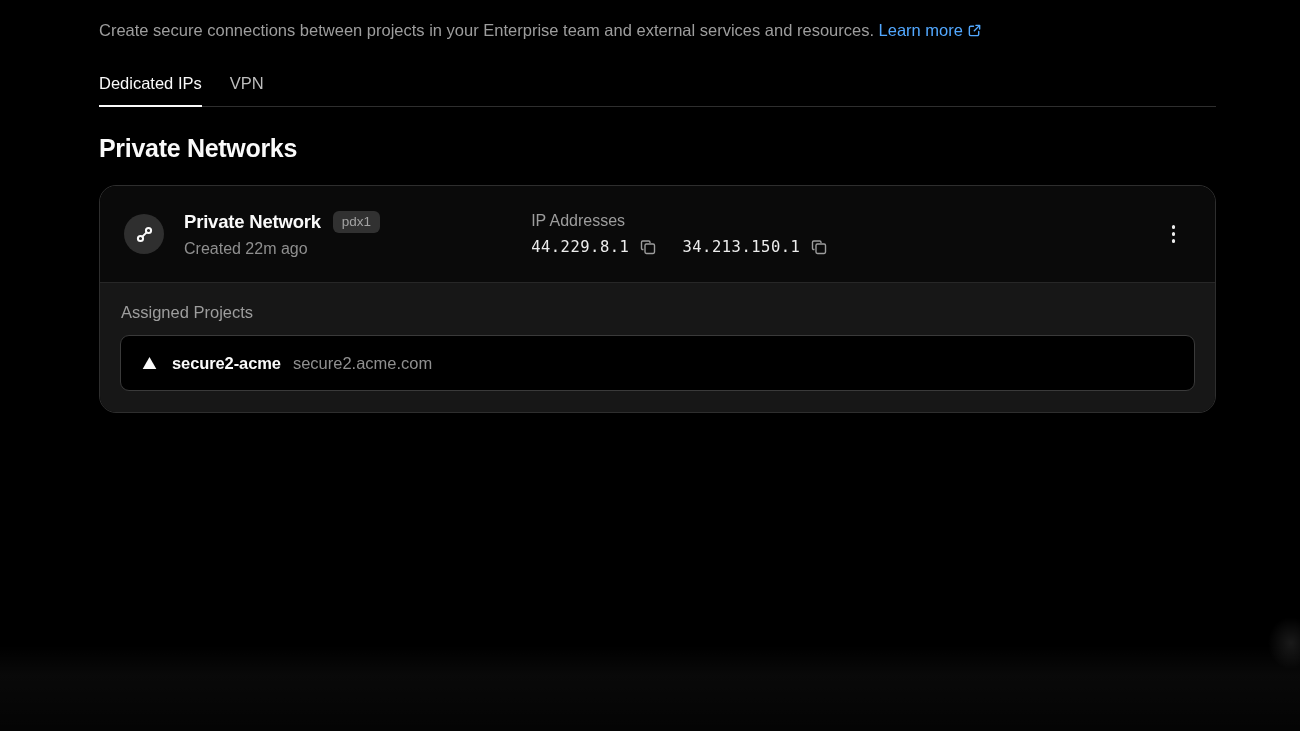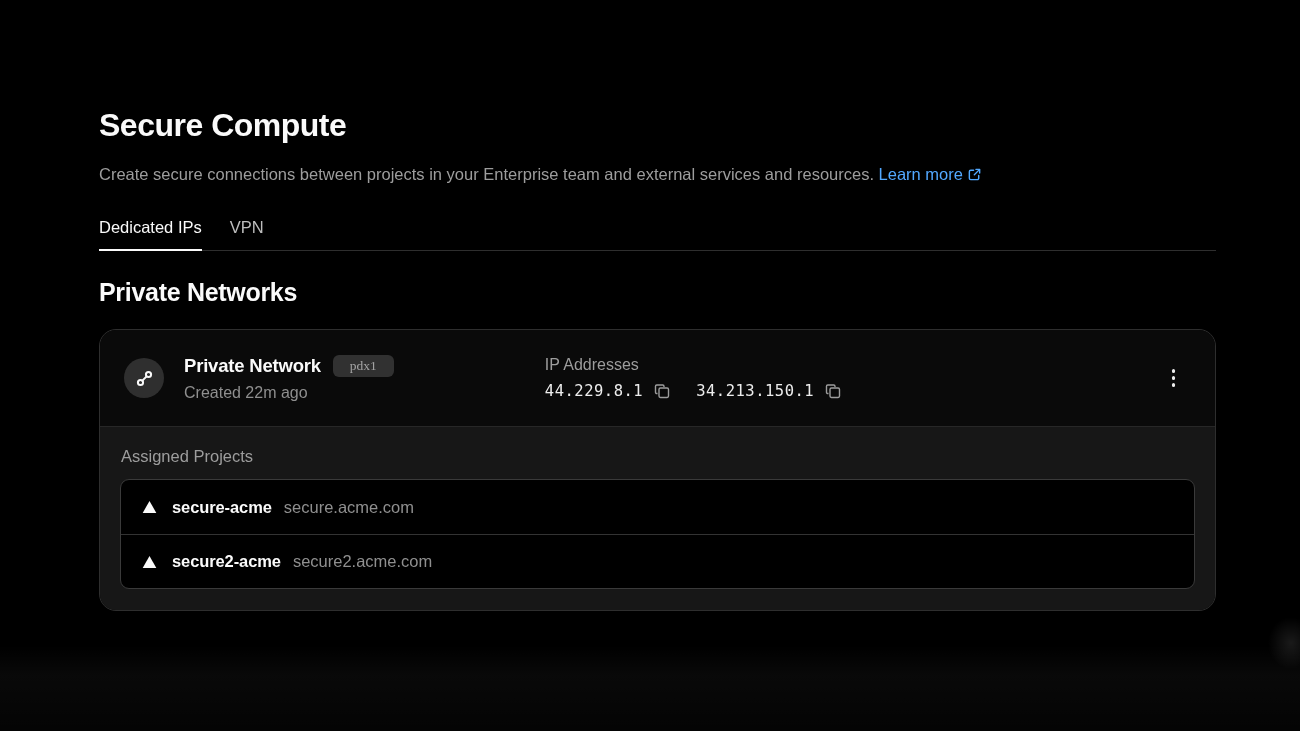--- a/index.html
+++ b/index.html
@@ -105,26 +105,26 @@
   }
   .net-meta { margin-left: 20px; min-width: 0; }
   .net-title-row { display: flex; align-items: center; gap: 12px; }
   .net-title {
     font-size: 18.5px;
     font-weight: 700;
     letter-spacing: -0.2px;
     color: #fafafa;
   }
   .region-badge {
-    font-family: Liberation Serif, serif;
+    font-family: Liberation Sans, sans-serif;
     font-size: 13.5px;
     color: #a3a3a3;
     background: #313131;
     border-radius: 6px;
-    padding: 2px 17px 3px;
+    padding: 2px 9px 3px;
     line-height: 17px;
   }
   .net-created {
     margin-top: 7px;
     font-size: 16px;
     color: #8f8f8f;
   }
   .ip-block { margin-left: 151px; }
   .ip-label { font-size: 16px; color: #9d9d9d; }
   .ip-row {
@@ -219,21 +219,20 @@
     background: radial-gradient(closest-side, rgba(255,255,255,0.10), rgba(255,255,255,0));
     pointer-events: none;
   }
 </style>
 </head>
 <body>
 
 <div class="screen">
   <div class="content">
 
-    <h1 class="page-title">Secure Compute</h1>
 
     <p class="page-desc"><span>Create secure connections between projects in your Enterprise team and external services and resources.</span>
       <a class="learn-more"><span>Learn more</span><svg width="15" height="15" viewBox="0 0 16 16" fill="none">
             <path d="M7 3.5H4A1.5 1.5 0 0 0 2.5 5v7A1.5 1.5 0 0 0 4 13.5h7A1.5 1.5 0 0 0 12.5 12V9" stroke="#52a8ff" stroke-width="1.5" stroke-linecap="round"></path>
             <path d="M9.5 2.5h4v4" stroke="#52a8ff" stroke-width="1.5" stroke-linecap="round" stroke-linejoin="round"></path>
             <path d="M13.2 2.8 7.8 8.2" stroke="#52a8ff" stroke-width="1.5" stroke-linecap="round"></path>
           </svg></a>
     </p>
 
     <div class="tabs">
@@ -296,29 +295,20 @@
       <div class="card-body">
         <div class="assigned-label">Assigned Projects</div>
 
         <div class="project-list">
           <div class="project-row">
             <span class="project-tri">
               <svg width="15" height="14" viewBox="0 0 16 15" fill="none">
                   <path d="M8 1.2 15.3 13.8H.7L8 1.2Z" fill="#fafafa"></path>
                 </svg>
             </span>
-            <span class="project-name">secure-acme</span>
-            <span class="project-domain">secure.acme.com</span>
-          </div>
-          <div class="project-row">
-            <span class="project-tri">
-              <svg width="15" height="14" viewBox="0 0 16 15" fill="none">
-                  <path d="M8 1.2 15.3 13.8H.7L8 1.2Z" fill="#fafafa"></path>
-                </svg>
-            </span>
             <span class="project-name">secure2-acme</span>
             <span class="project-domain">secure2.acme.com</span>
           </div>
         </div>
       </div>
     </div>
 
   </div>
 
   <div class="bottom-fade"></div>

